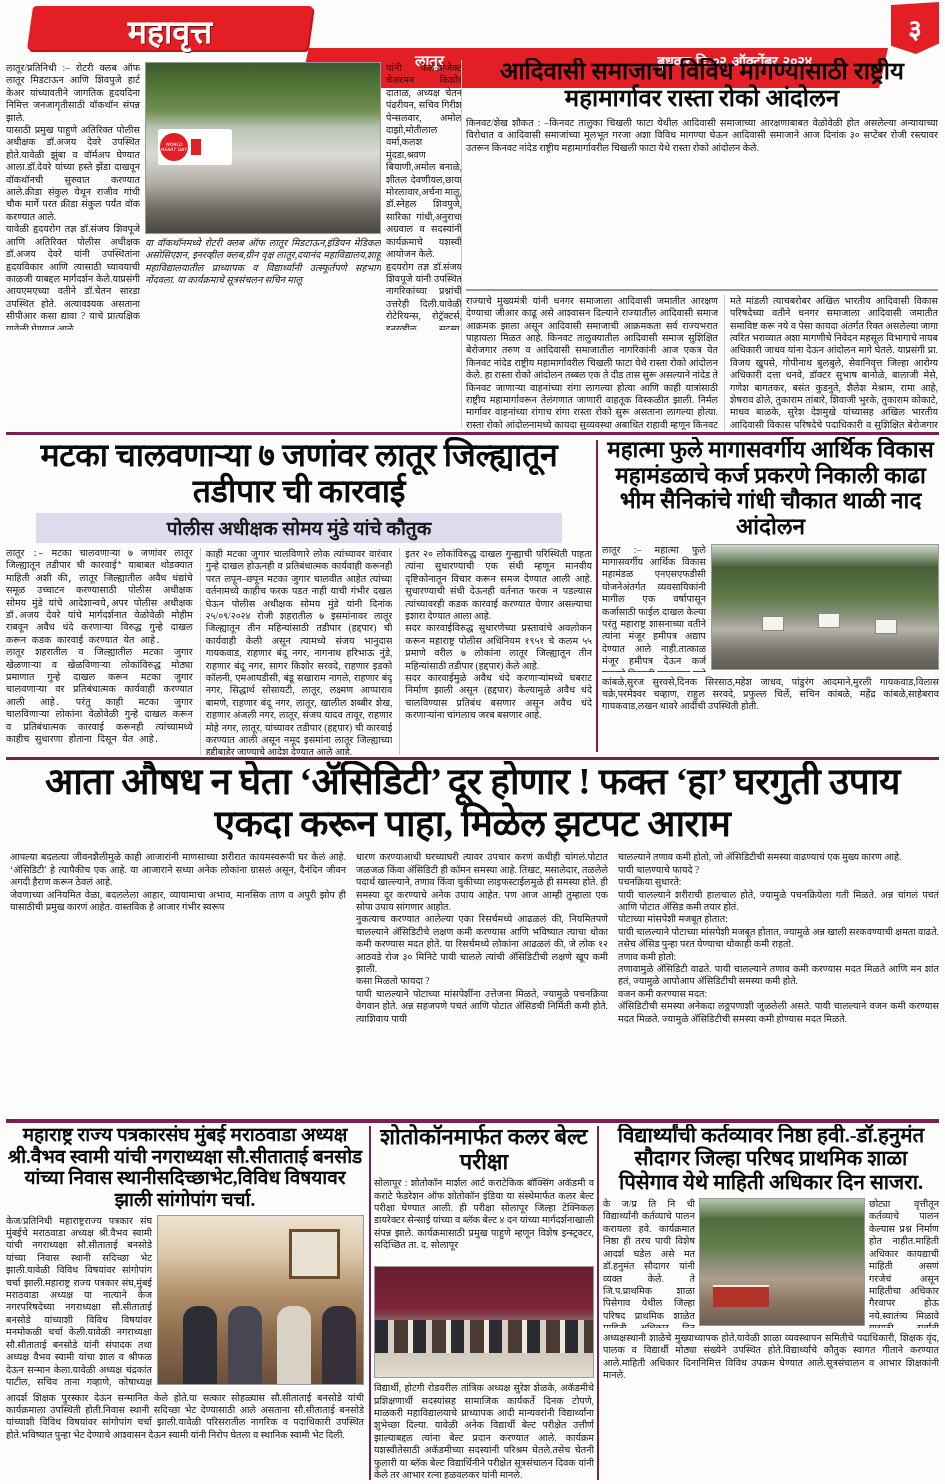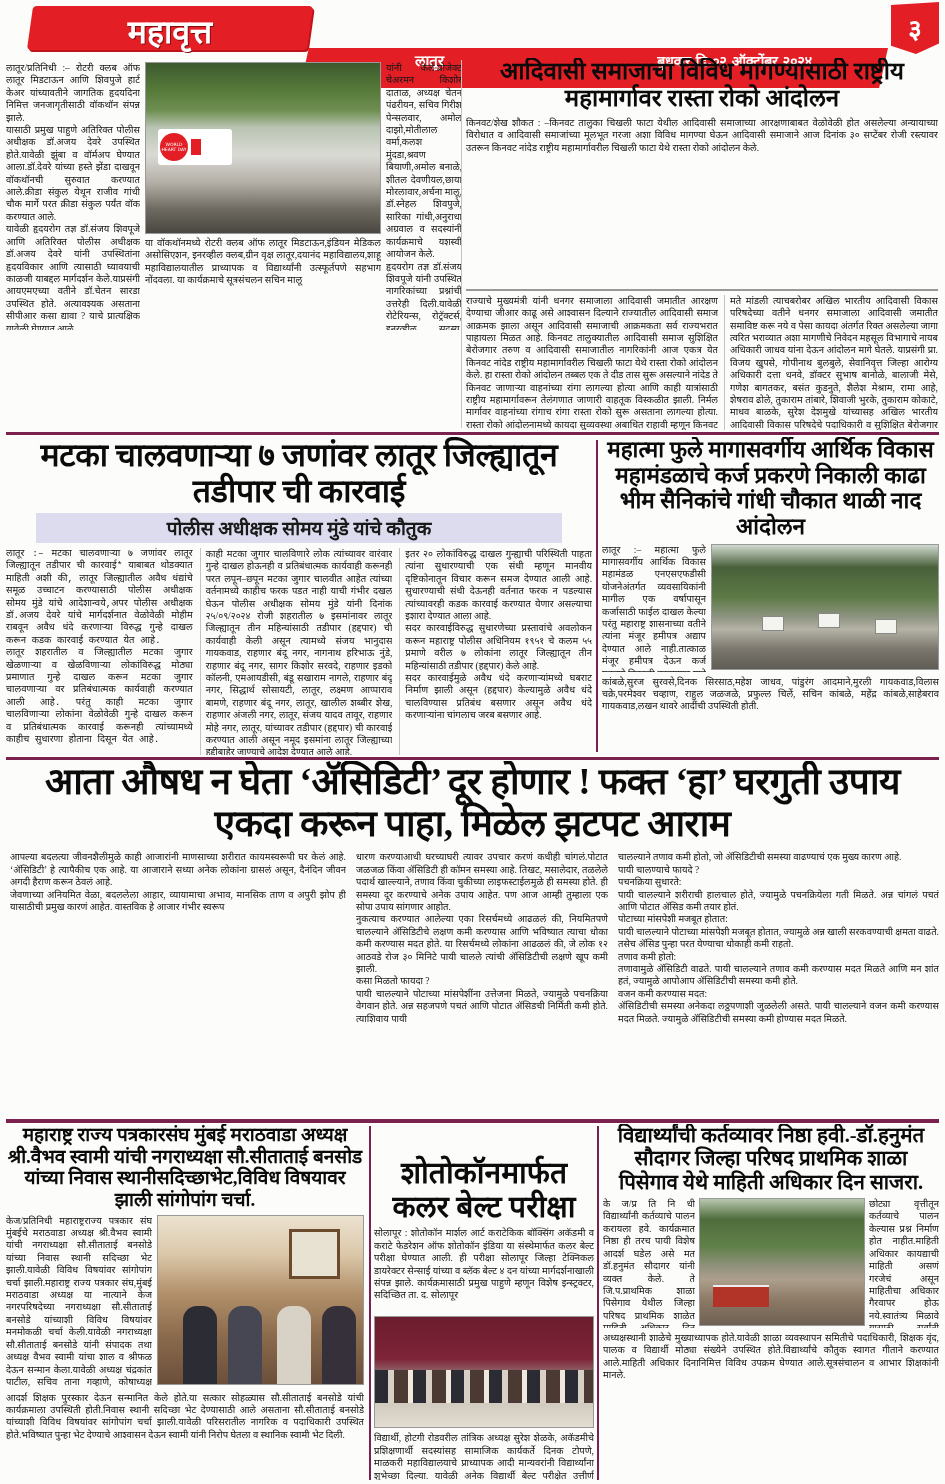--- a/index.html
+++ b/index.html
@@ -21,21 +21,21 @@
   .vr-light{border-left:1px solid #c4c4c4;}
   .rule{position:absolute;background:#7b2150;}
   .ph{position:relative;overflow:hidden;border:1px solid #999;}
   article{position:absolute;overflow:hidden;}
 
   
   .a1{left:6px;top:58px;width:456px;height:372px;}
   .a1 .hl{font-size:34px;}
   .a1-body{display:flex;gap:5px;margin-top:4px;height:268px;}
   .a1-c1{width:134px;flex:0 0 134px;}
-  .a1-mid{width:236px;flex:0 0 236px;display:flex;flex-direction:column;gap:3px;}
+  .a1-mid{width:236px;flex:0 0 236px;display:flex;flex-direction:column;gap:3px;font-style:italic;}
   .a1-c3{flex:1;}
   .ph-walk{height:170px;background:linear-gradient(180deg,#3d5a2e 0%,#567a3a 16%,#6f8f52 28%,#b9c4b2 38%,#dadad5 54%,#b5b0a8 70%,#6e6a62 86%,#4a4740 100%);}
   .heart-banner{position:absolute;left:12px;top:66px;width:74px;height:36px;background:#fff;border-radius:3px;display:flex;align-items:center;gap:3px;padding:2px;box-sizing:border-box;}
   .heart-circle{width:28px;height:28px;border-radius:50%;background:#e31e25;color:#fff;font-size:4.5px;line-height:5px;display:flex;align-items:center;justify-content:center;text-align:center;font-family:"DejaVu Sans",sans-serif;flex:0 0 28px;}
   .heart-flag{width:10px;height:16px;background:#e31e25;}
 
   
   .a2{left:466px;top:58px;width:472px;height:372px;}
   .a2 .hl{font-size:24px;}
   .a2-row1{display:flex;gap:6px;margin-top:4px;flex-direction:column;}
@@ -97,21 +97,21 @@
   .a6-row{display:flex;gap:5px;margin-top:4px;}
   .a6-c1{flex:0 0 146px;height:172px;}
   .ph-visit{flex:1;height:168px;background:linear-gradient(180deg,#ece2d0 0%,#dcc9ab 22%,#b2906b 46%,#8a6a4c 72%,#6b4f3a 100%);}
   .frame{position:absolute;left:64%;top:8%;width:22%;height:26%;background:#e8e2d2;border:3px solid #6b4a2e;}
   .fig{position:absolute;bottom:0;width:34px;height:78px;border-radius:14px 14px 0 0;background:#2c2c34;}
   .fig.g1{left:12%;} .fig.g2{left:34%;background:#474753;} .fig.g3{left:58%;background:#d8d2c6;} .fig.g4{left:80%;background:#36303a;}
   .a6-foot{margin-top:5px;height:104px;}
 
   
   .a7{left:374px;top:1124px;width:220px;height:356px;}
-  .a7 .hl{font-size:30px;margin-top:32px;}
+  .a7 .hl{font-size:22px;}
   .a7-intro{margin-top:3px;height:86px;}
   .ph-karate{height:110px;margin-top:3px;background:linear-gradient(180deg,#6b1d2e 0%,#7e2438 38%,#9a8d86 58%,#cfc8bd 76%,#e4ded2 100%);}
   .crowd{position:absolute;bottom:22%;height:30%;width:100%;background:repeating-linear-gradient(90deg,#2b2b33 0 13px,#d8d0c4 13px 19px,#4a3a33 19px 33px,#efe9dd 33px 38px);}
   .a7-foot{margin-top:4px;height:120px;}
 
   
   .a8{left:603px;top:1124px;width:336px;height:356px;}
   .a8 .hl{font-size:20.5px;}
   .a8-row{display:flex;gap:4px;margin-top:4px;}
   .a8-c1{flex:0 0 92px;height:130px;}
@@ -193,21 +193,21 @@
     <div class="hl">महात्मा फुले मागासवर्गीय आर्थिक विकास महामंडळाचे कर्ज प्रकरणे निकाली काढा भीम सैनिकांचे गांधी चौकात थाळी नाद आंदोलन</div>
     <div class="a4-row">
       <div class="bt a4-c1">लातूर :– महात्मा फुले मागासवर्गीय आर्थिक विकास महामंडळ एनएसएफडीसी योजनेअंतर्गत व्यवसायिकांनी मागील एक वर्षापासून कर्जासाठी फाईल दाखल केल्या परंतु महाराष्ट्र शासनाच्या वतीने त्यांना मंजूर हमीपत्र अद्याप देण्यात आले नाही.तात्काळ मंजूर हमीपत्र देऊन कर्ज प्रकरणे निकाली काढण्यात यावे यासाठी लातूर जिल्ह्यातील भीमसैनिकांच्या वतीने महात्मा गांधी चौक येथे थाळी नाद आंदोलन करण्यात आले.
 यावेळी लाला सुरखसे,माजी नगरसेवक विश्वनाथ आल्टे,माजी नगरसेवक राहुल शितोळे,विष्णू माने,विनय कांबळे,डी.उमाकांत,समाधान मांदळे,निलेश मांदळे,विनोद जाकते,रवी गायकवाड, शृंगारे अमोल,कैलास</div>
       <div class="ph ph-thali">
         <div class="placard p1"></div>
         <div class="placard p2"></div>
         <div class="placard p3"></div>
       </div>
     </div>
-    <div class="bt a4-foot">कांबळे,सुरज सुरवसे,दिनक सिरसाठ,महेश जाधव, पांडुरंग आदमाने,मुरली गायकवाड,विलास चक्रे,परमेश्वर चव्हाण, राहुल जळजळे, प्रफुल्ल चिर्ले, सचिन कांबळे, महेंद्र कांबळे,साहेबराव गायकवाड,लखन थावरे आदींची उपस्थिती होती.</div>
+    <div class="bt a4-foot">कांबळे,सुरज सुरवसे,दिनक सिरसाठ,महेश जाधव, पांडुरंग आदमाने,मुरली गायकवाड,विलास चक्रे,परमेश्वर चव्हाण, राहुल सरवदे, प्रफुल्ल चिर्ले, सचिन कांबळे, महेंद्र कांबळे,साहेबराव गायकवाड,लखन थावरे आदींची उपस्थिती होती.</div>
   </article>
 
   <div class="rule rule-h2"></div>
 
   <article class="a5">
     <div class="hl">आता औषध न घेता ‘ॲसिडिटी’ दूर होणार ! फक्त ‘हा’ घरगुती उपाय एकदा करून पाहा, मिळेल झटपट आराम</div>
     <div class="a5-body">
       <div class="a5-fig">
         <div class="ph ph-acid">
           <div class="man-hair"></div>

